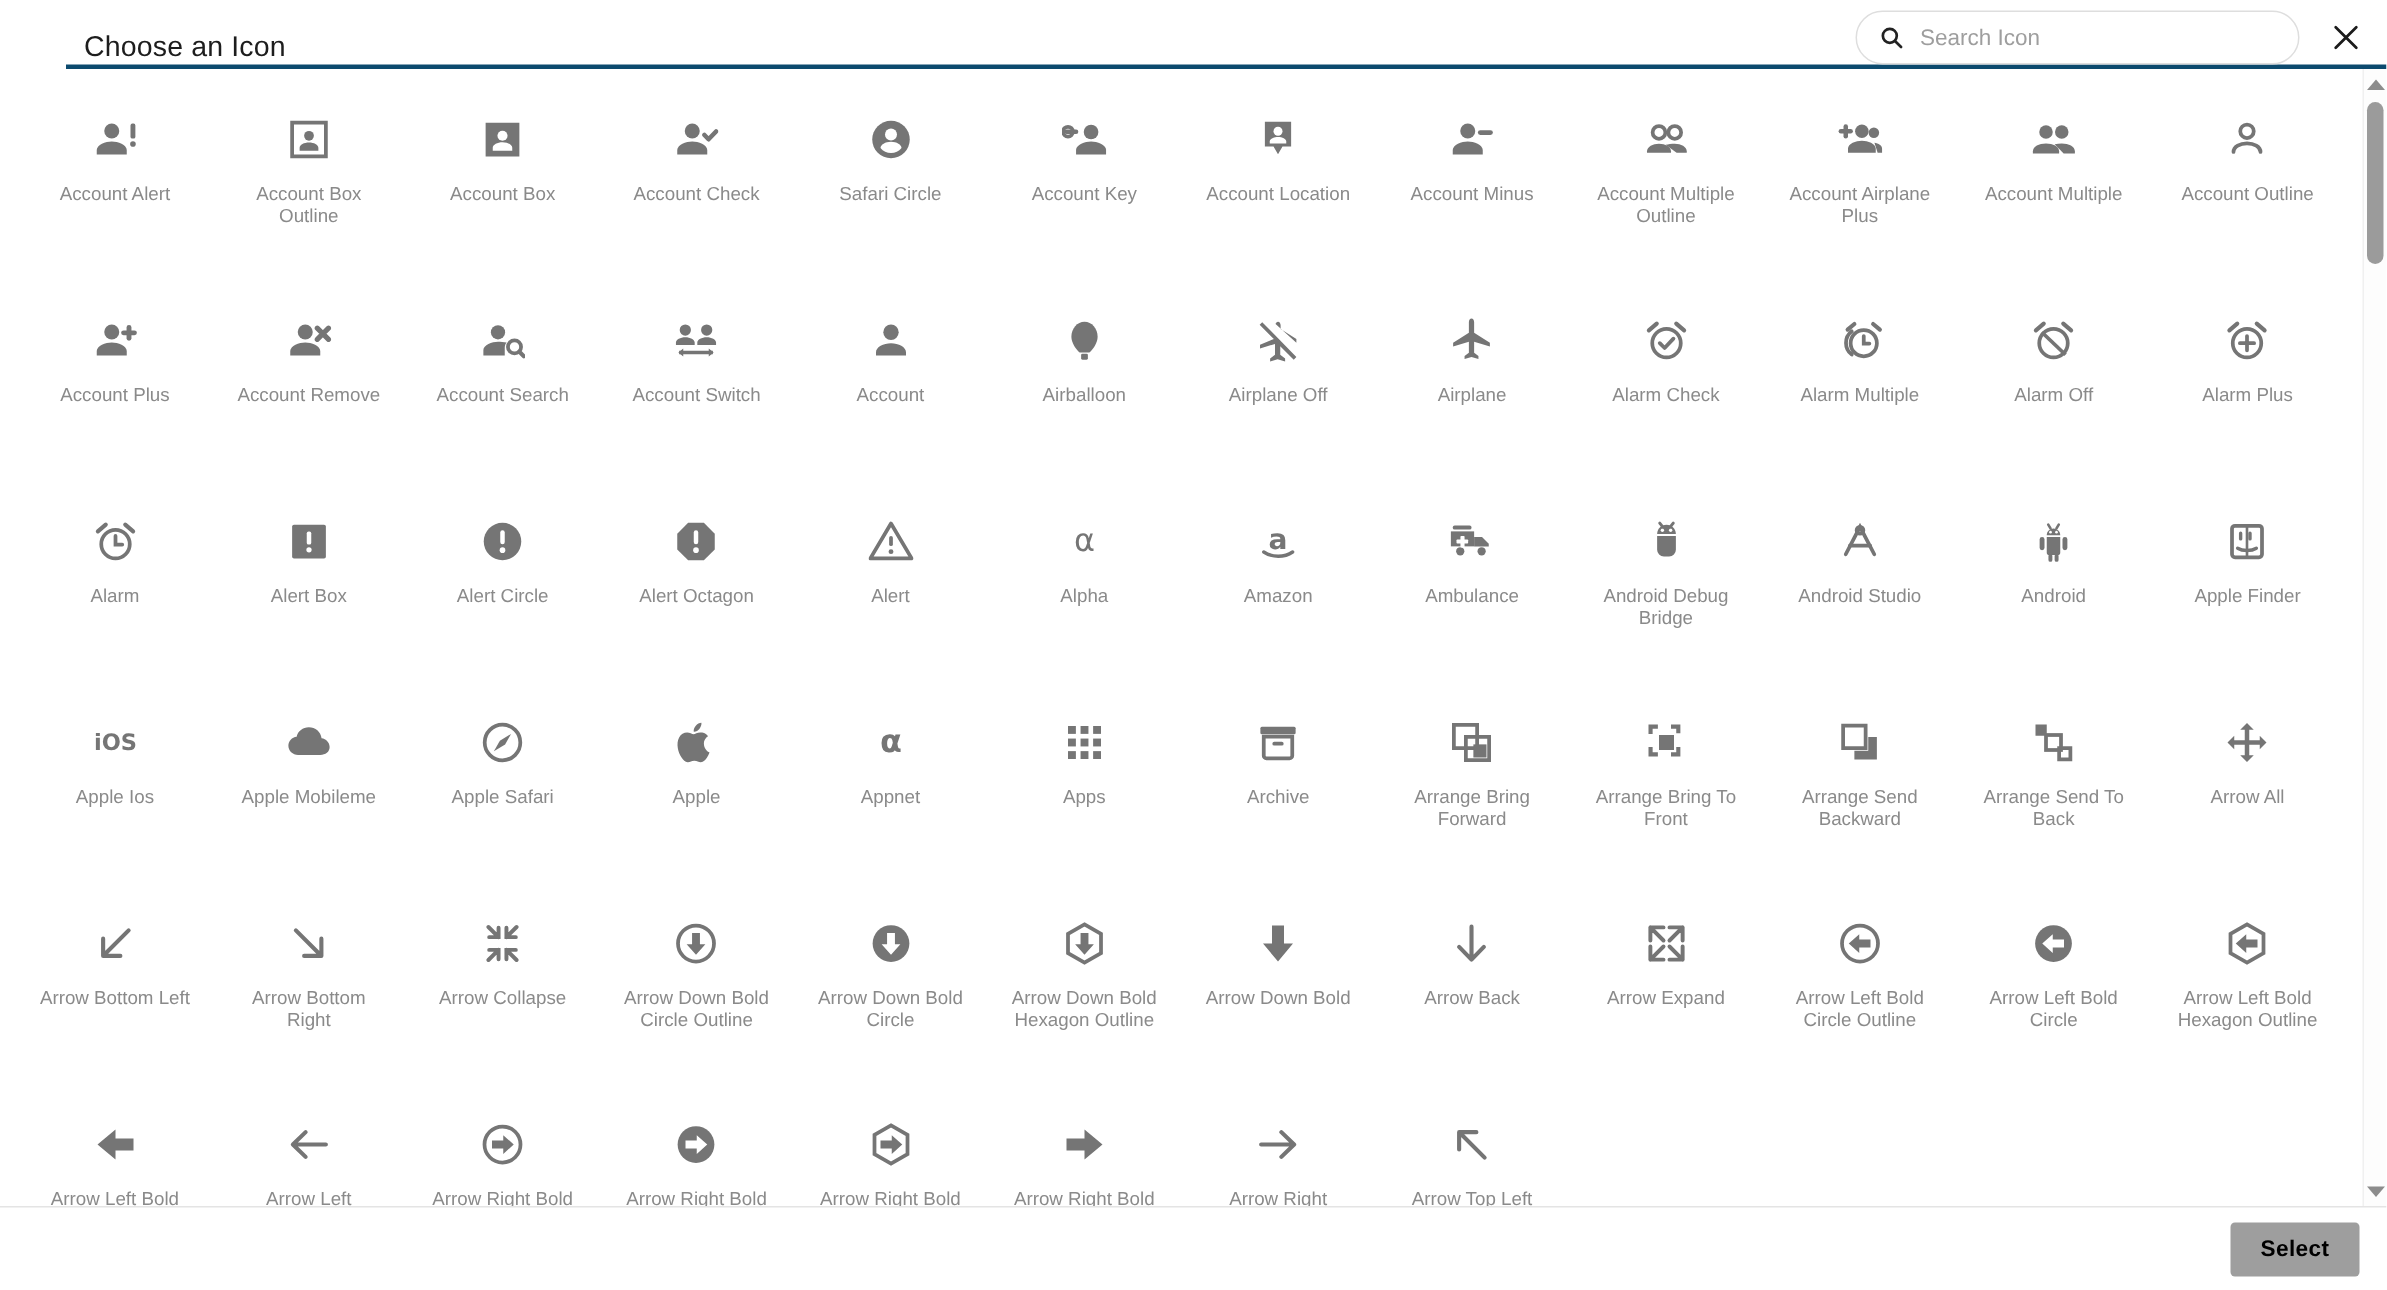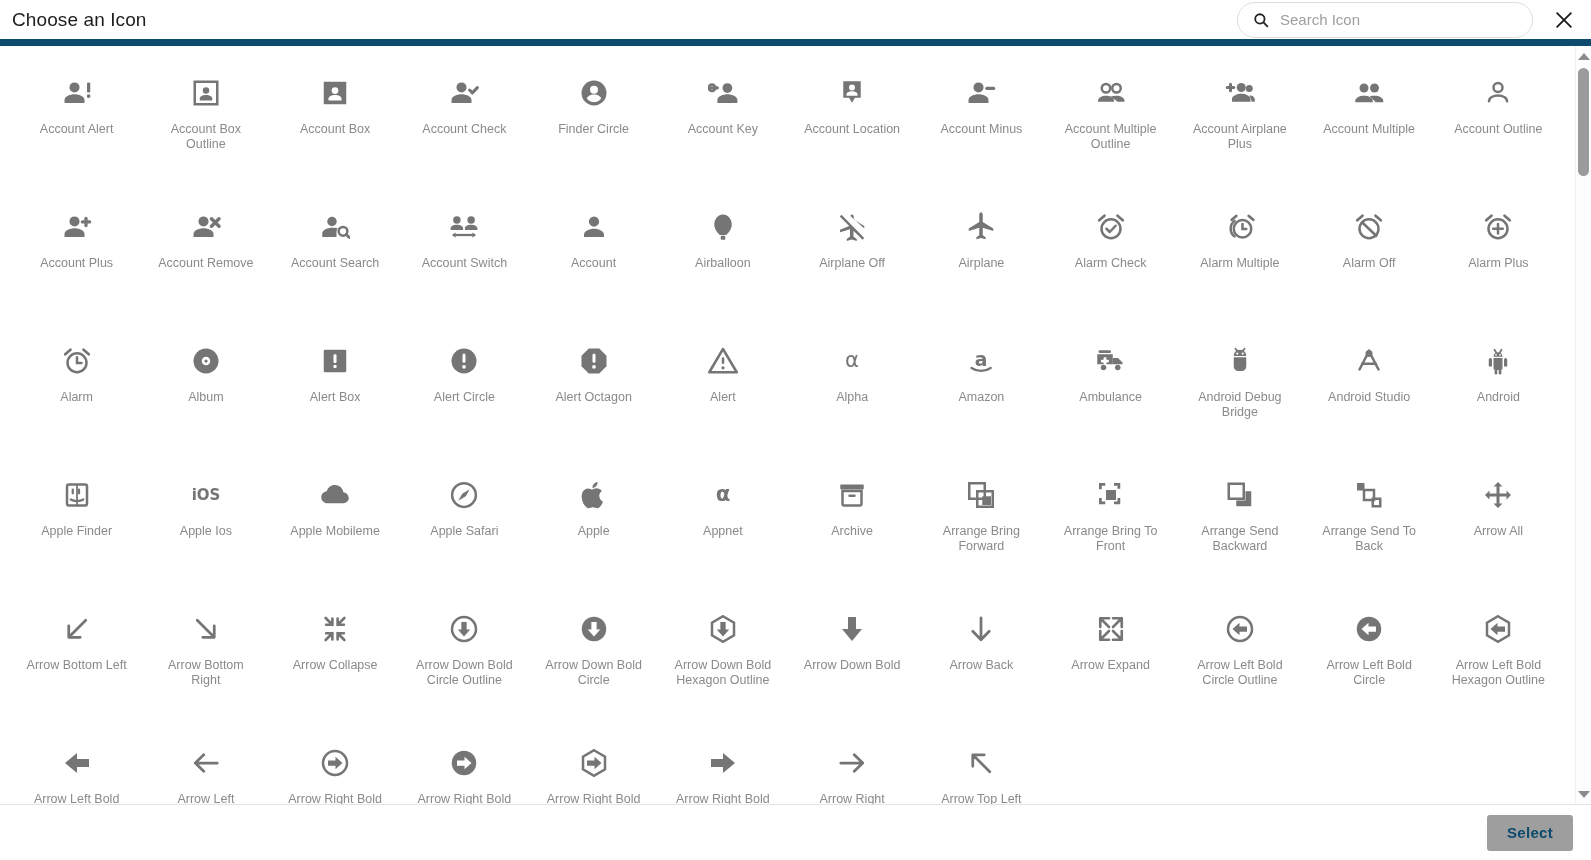--- a/index.html
+++ b/index.html
@@ -17,25 +17,26 @@
     background: #ffffff;
     display: flex;
     flex-direction: column;
   }
 
   
   .header {
     position: relative;
     height: 46px;
     flex: 0 0 46px;
-    border-bottom: 7px solid #0c4a6e;
+    border-bottom: 3px solid #0c4a6e;
     display: flex;
-    align-items: center;
+    align-items: flex-end;
     padding: 0 14px 0 12px;
     background: #fff;
+    margin-left: 44px;
   }
   .dialog-title {
     font-size: 19px;
     color: #1d1d1d;
     font-weight: 400;
     letter-spacing: .1px;
     white-space: nowrap;
   }
   .header-right {
     margin-left: auto;
@@ -169,21 +170,21 @@
     display: flex;
     align-items: center;
     justify-content: flex-end;
     padding-right: 18px;
     background: #fff;
   }
   .select-btn {
     min-width: 86px;
     height: 36px;
     background: #9e9e9e;
-    color: #0c4a6e;
+    color: #000000;
     border: none;
     border-radius: 3px;
     font-size: 15px;
     font-weight: bold;
     font-family: "Liberation Sans", sans-serif;
     letter-spacing: .3px;
     cursor: pointer;
     padding: 0 18px;
   }
 </style>
@@ -258,21 +259,21 @@
             <div class="icon-label">Account Check</div>
           </div>
           <div class="icon-cell">
             <div class="icon-glyph">
               <svg viewBox="0 0 24 24" width="30" height="30" fill="currentColor">
                 <circle cx="12" cy="12" r="10"></circle>
                 <circle cx="12" cy="9.3" r="3.2" fill="#fff"></circle>
                 <path d="M12 13.2c-3 0-5.6 1.6-5.6 3.3 1.4 1.7 3.4 2.7 5.6 2.7s4.2-1 5.6-2.7c0-1.7-2.6-3.3-5.6-3.3z" fill="#fff"></path>
               </svg>
             </div>
-            <div class="icon-label">Finder Circle</div>
+            <div class="icon-label">Safari Circle</div>
           </div>
           <div class="icon-cell">
             <div class="icon-glyph">
               <svg viewBox="0 0 24 24" width="30" height="30" fill="currentColor">
                 <circle cx="15.5" cy="8" r="3.9"></circle>
                 <path d="M15.5 13c-3.2 0-8 1.7-8 4.5V20h16v-2.5c0-2.8-4.8-4.5-8-4.5z"></path>
                 <rect x="1.2" y="6.6" width="7.5" height="2.5" rx="1.2"></rect>
                 <circle cx="3.2" cy="7.8" r="2.6" fill="none" stroke="currentColor" stroke-width="2"></circle>
               </svg>
             </div>
@@ -466,30 +467,20 @@
           </div>
           <div class="icon-cell">
             <div class="icon-glyph">
               <svg viewBox="0 0 24 24" width="30" height="30" fill="currentColor">
                 <circle cx="12" cy="13.4" r="7.6" fill="none" stroke="currentColor" stroke-width="2"></circle>
                 <path d="M12 9v4.6h3.6" fill="none" stroke="currentColor" stroke-width="2" stroke-linecap="round"></path>
                 <path d="M2.6 6.6L6.8 3M21.4 6.6L17.2 3" fill="none" stroke="currentColor" stroke-width="2.2" stroke-linecap="round"></path>
               </svg>
             </div>
             <div class="icon-label">Alarm</div>
-          </div>
-          <div class="icon-cell">
-            <div class="icon-glyph">
-              <svg viewBox="0 0 24 24" width="30" height="30" fill="currentColor">
-                <circle cx="12" cy="12" r="10"></circle>
-                <circle cx="12" cy="12" r="3.4" fill="#fff"></circle>
-                <circle cx="12" cy="12" r="1.3"></circle>
-              </svg>
-            </div>
-            <div class="icon-label">Album</div>
           </div>
           <div class="icon-cell">
             <div class="icon-glyph">
               <svg viewBox="0 0 24 24" width="30" height="30" fill="currentColor">
                 <rect x="3" y="3" width="18" height="18" rx="1"></rect>
                 <rect x="10.8" y="6.6" width="2.4" height="7" rx="1" fill="#fff"></rect>
                 <circle cx="12" cy="16.4" r="1.4" fill="#fff"></circle>
               </svg>
             </div>
             <div class="icon-label">Alert Box</div>
@@ -638,20 +629,36 @@
             </div>
             <div class="icon-label">Apple</div>
           </div>
           <div class="icon-cell">
             <div class="icon-glyph">
               <svg viewBox="0 0 24 24" width="30" height="30" fill="currentColor">
                 <text x="12" y="17" text-anchor="middle" font-size="17" font-weight="bold" font-family="DejaVu Sans, sans-serif" fill="currentColor">α</text>
               </svg>
             </div>
             <div class="icon-label">Appnet</div>
+          </div>
+          <div class="icon-cell">
+            <div class="icon-glyph">
+              <svg viewBox="0 0 24 24" width="30" height="30" fill="currentColor">
+                <rect x="3.2" y="3.2" width="4.2" height="4.2"></rect>
+                <rect x="9.9" y="3.2" width="4.2" height="4.2"></rect>
+                <rect x="16.6" y="3.2" width="4.2" height="4.2"></rect>
+                <rect x="3.2" y="9.9" width="4.2" height="4.2"></rect>
+                <rect x="9.9" y="9.9" width="4.2" height="4.2"></rect>
+                <rect x="16.6" y="9.9" width="4.2" height="4.2"></rect>
+                <rect x="3.2" y="16.6" width="4.2" height="4.2"></rect>
+                <rect x="9.9" y="16.6" width="4.2" height="4.2"></rect>
+                <rect x="16.6" y="16.6" width="4.2" height="4.2"></rect>
+              </svg>
+            </div>
+            <div class="icon-label">Apps</div>
           </div>
           <div class="icon-cell">
             <div class="icon-glyph">
               <svg viewBox="0 0 24 24" width="30" height="30" fill="currentColor">
                 <rect x="2.6" y="3.6" width="18.8" height="4" rx="0.8"></rect>
                 <path d="M4.4 8.8h15.2V19a1.4 1.4 0 01-1.4 1.4H5.8A1.4 1.4 0 014.4 19z" fill="none" stroke="currentColor" stroke-width="2"></path>
                 <rect x="9" y="11.6" width="6" height="2" rx="1"></rect>
               </svg>
             </div>
             <div class="icon-label">Archive</div>

